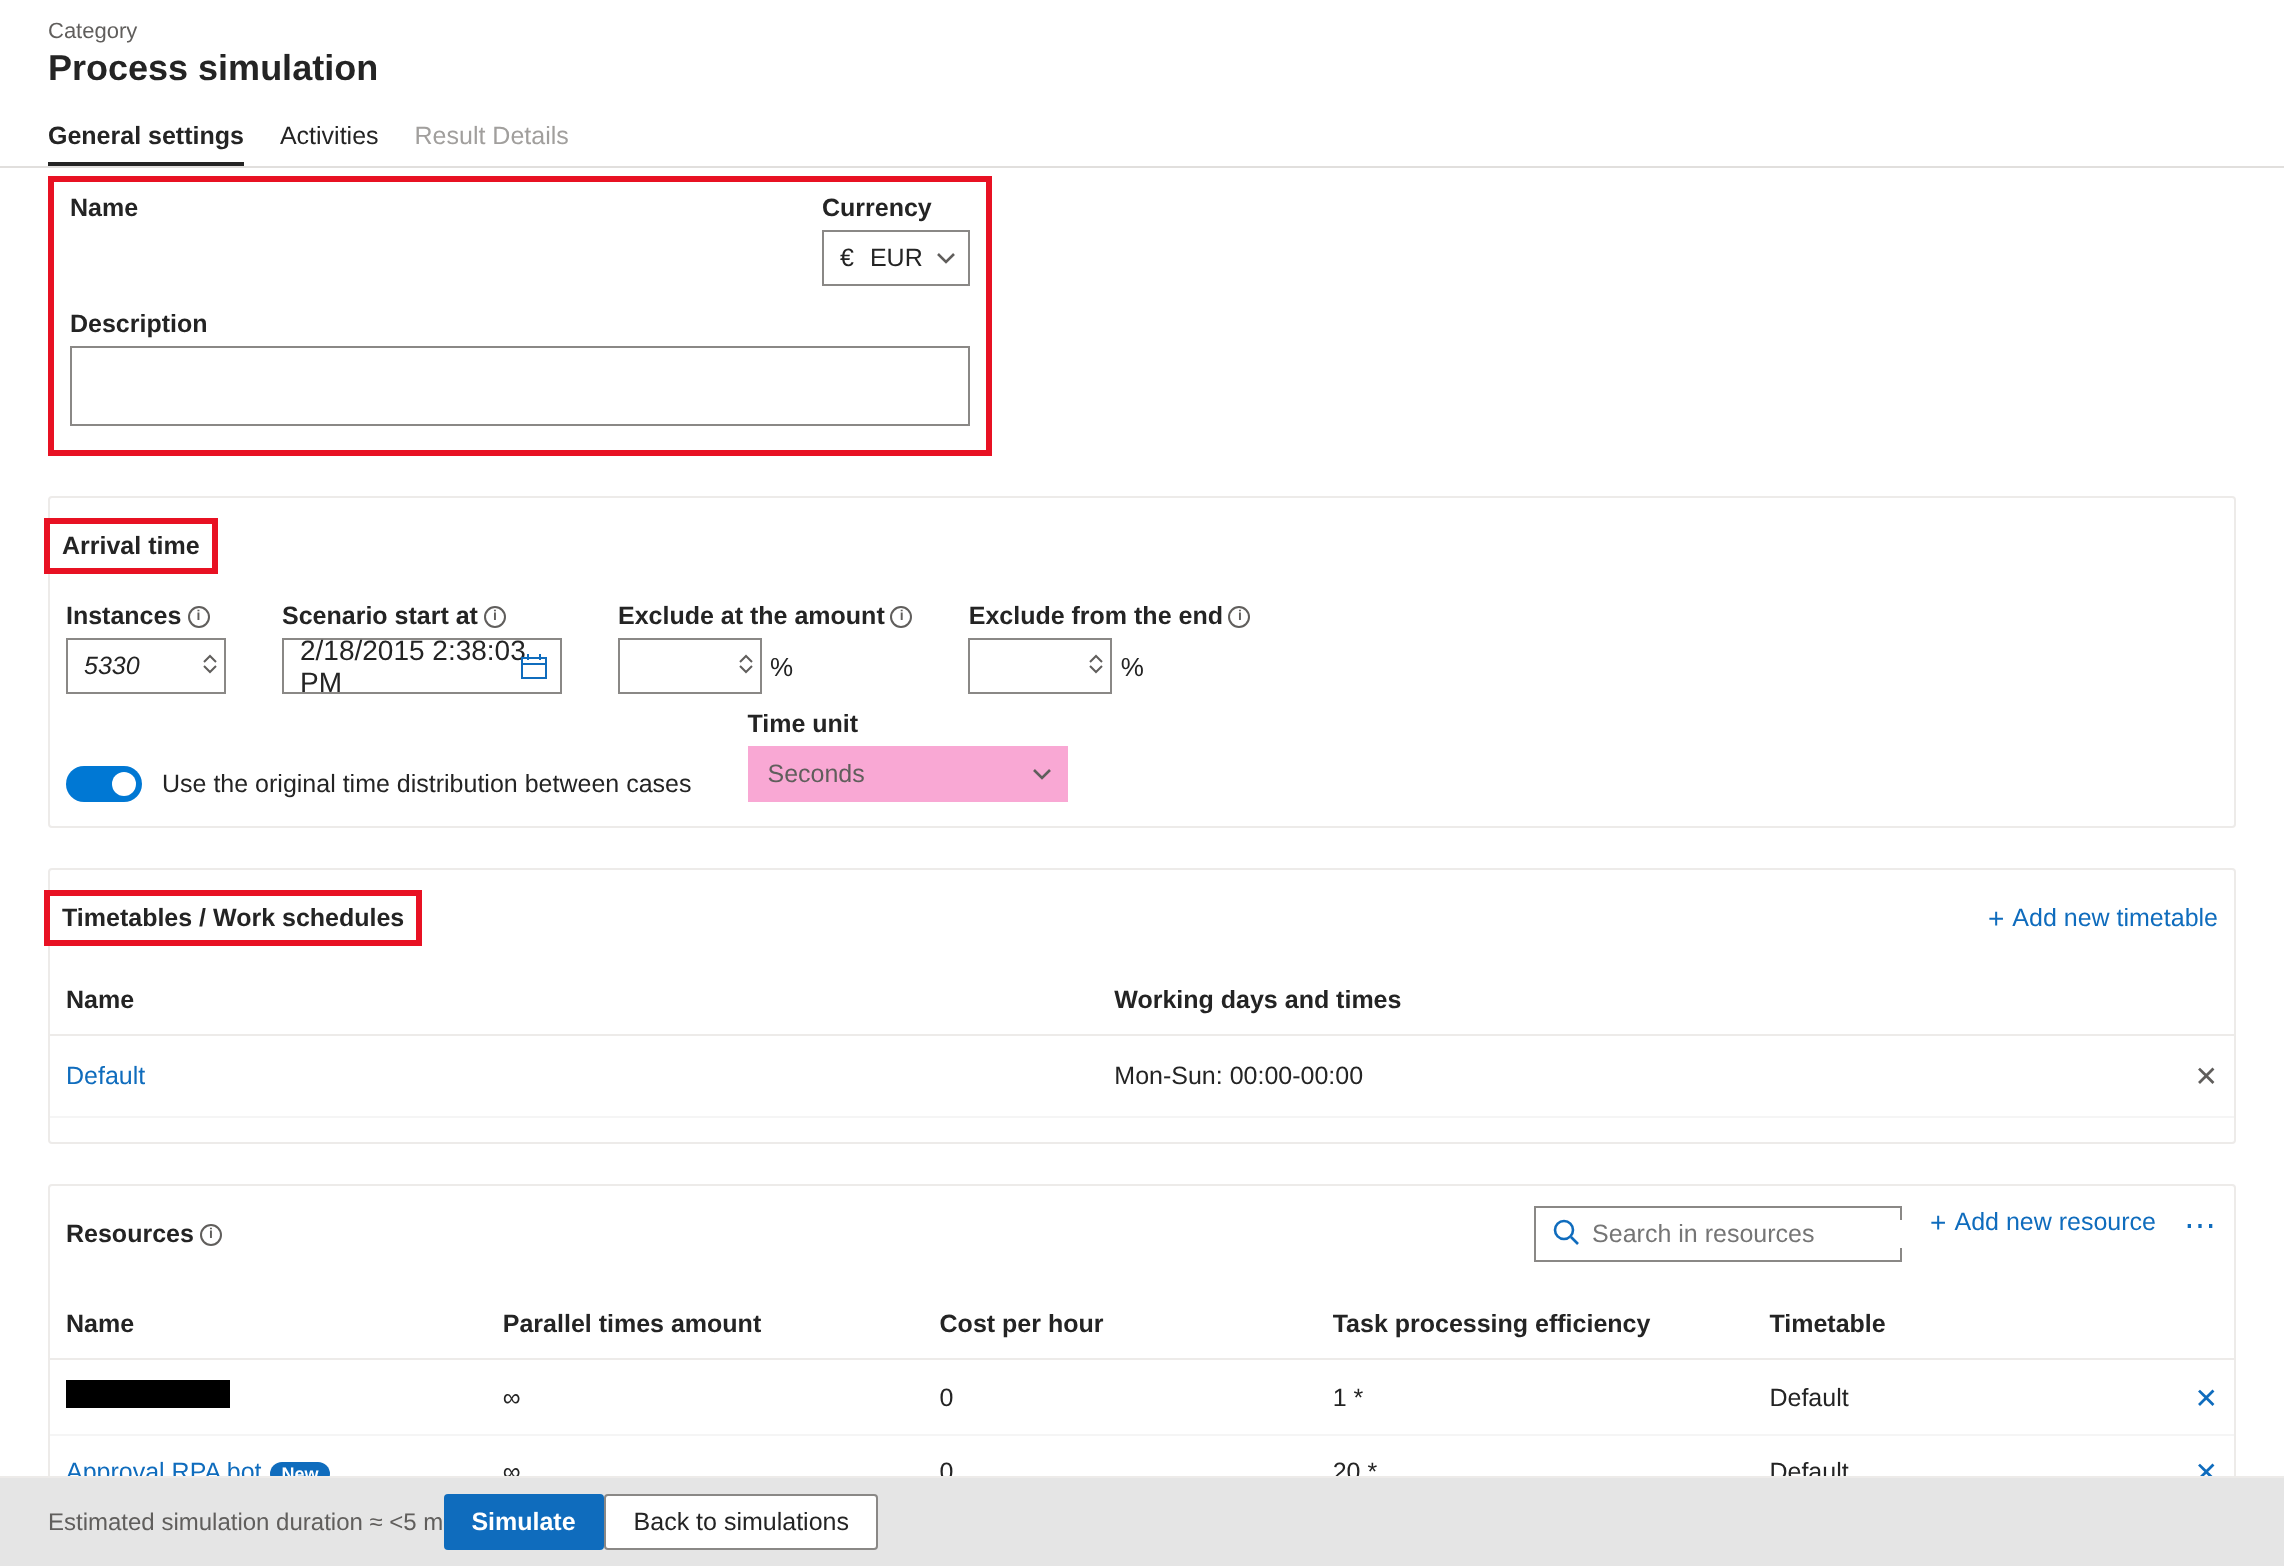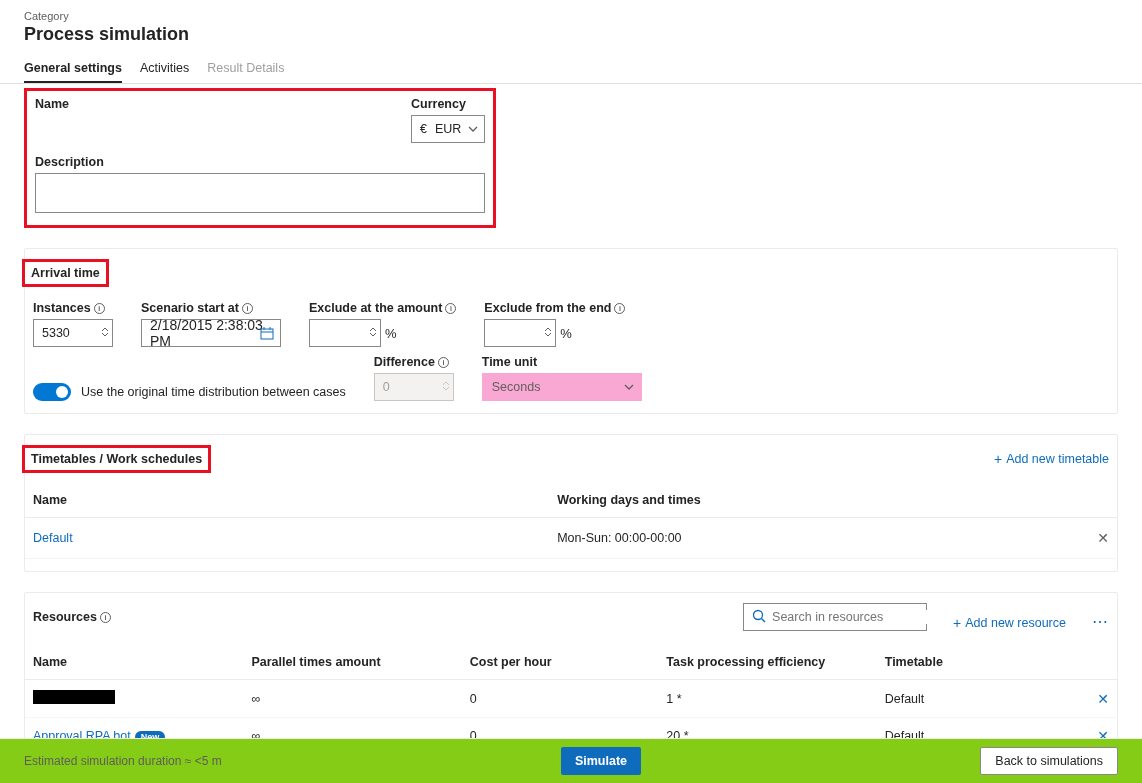--- a/index.html
+++ b/index.html
@@ -108,20 +108,21 @@
       color: #605e5c;
     }
     .spinbox {
       border: 1px solid #8a8886;
       height: 28px;
       display: flex;
       align-items: center;
       padding: 0 18px 0 8px;
       position: relative;
       font-size: 12.5px;
+      font-style: italic;
     }
     .spinbox.readonly { background: #f3f2f1; border-color: #c8c6c4; color: #a19f9d; }
     .spin-btns {
       position: absolute;
       right: 3px;
       top: 2px;
       display: flex;
       flex-direction: column;
       gap: 0;
     }
@@ -203,42 +204,42 @@
     }
     .search-wrap input {
       border: none; outline: none;
       font-size: 12.5px; flex: 1;
     }
 
     .res-head-row {
       display: flex; align-items: center; justify-content: space-between;
       padding: 0 8px;
     }
-    .res-head-right { display: flex; align-items: flex-end; gap: 26px; }
+    .res-head-right { display: flex; align-items: flex-start; gap: 14px; }
     .more-dots { color: #0f6cbd; font-size: 16px; letter-spacing: 1px; cursor: pointer; }
 
     .res-table { width: 100%; border-collapse: collapse; margin-top: 14px; }
     .res-table th {
       font-size: 12.5px; font-weight: 600; text-align: left;
       padding: 10px 8px; border-bottom: 1px solid #edebe9;
     }
     .res-table td {
       font-size: 12.5px; padding: 10px 8px;
       border-bottom: 1px solid #f5f5f5;
     }
 
     .footer {
       position: absolute;
       bottom: 0; left: 0; right: 0;
       border-top: 1px solid #edebe9;
-      background: #84cc16;
+      background: #e5e5e5;
       padding: 8px 24px;
       display: flex;
       align-items: center;
-      justify-content: space-between;
+      justify-content: flex-start;
     }
     .footer-text { font-size: 12px; color: #605e5c; }
     .btn-primary {
       background: #0f6cbd; color: #fff;
       border: none; height: 28px;
       padding: 0 14px; font-size: 12.5px;
       font-weight: 600; border-radius: 2px;
       cursor: pointer;
     }
     .btn-secondary {
@@ -369,37 +370,20 @@
             </div>
             <span>%</span>
           </div>
         </div>
       </div>
 
       <div style="display:flex; gap:28px; align-items:flex-end; margin-top:8px;">
         <div class="toggle-row">
           <div class="toggle"></div>
           <span style="font-size:12.5px;">Use the original time distribution between cases</span>
-        </div>
-        <div class="field-col">
-          <div class="small-label">
-            <span>Difference</span>
-            <span class="info-circle">i</span>
-          </div>
-          <div class="spinbox readonly" style="width:80px;">
-            <span>0</span>
-            <span class="spin-btns">
-              <svg width="8" height="10">
-                  <path d="M1 9 L4 6 L7 9" stroke="#c8c6c4" fill="none"></path>
-                </svg>
-              <svg width="8" height="10">
-                  <path d="M1 1 L4 4 L7 1" stroke="#c8c6c4" fill="none"></path>
-                </svg>
-            </span>
-          </div>
         </div>
         <div class="field-col">
           <div class="small-label">Time unit</div>
           <div class="select-flat">
             <span>Seconds</span>
             <span class="chev">
               <svg width="10" height="6">
                   <path d="M1 1 L5 5 L9 1" stroke="#605e5c" fill="none" stroke-width="1.3"></path>
                 </svg>
             </span>

